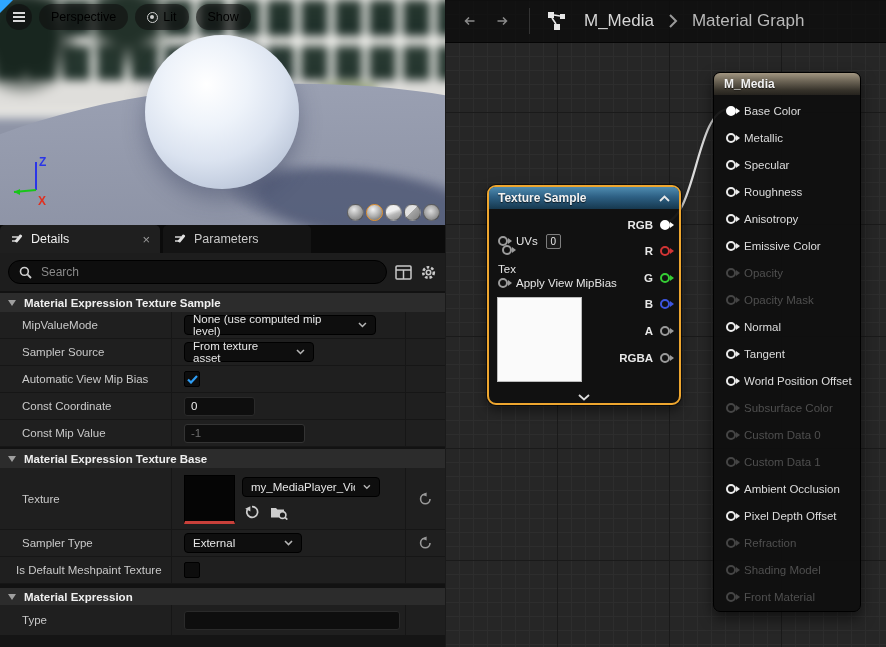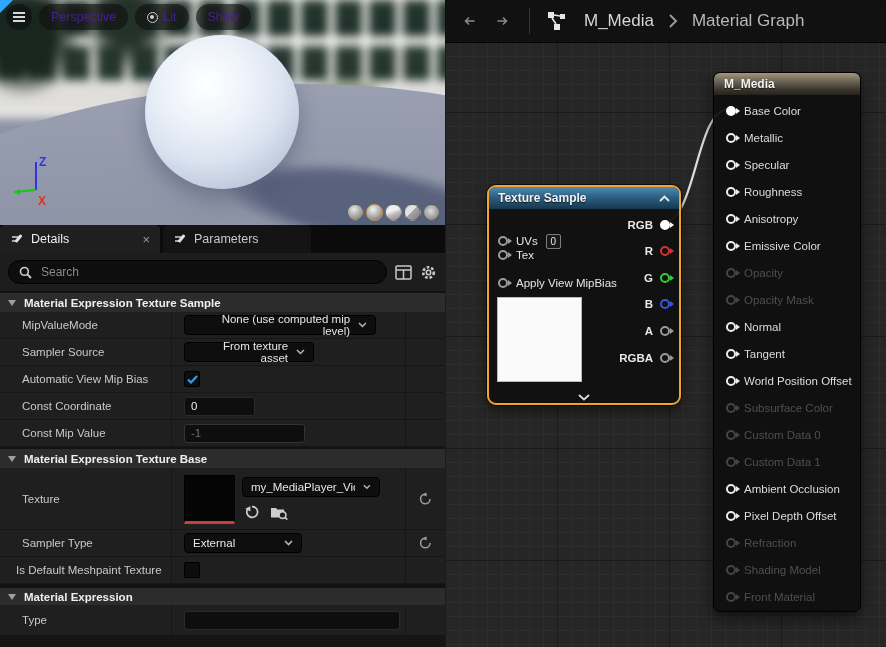--- a/index.html
+++ b/index.html
@@ -29,21 +29,21 @@
   .vp-shadow{position:absolute;left:198px;top:158px;width:330px;height:92px;border-radius:50%;
     transform:rotate(7deg);filter:blur(3px);
     background:radial-gradient(closest-side,rgba(56,66,99,.62) 0 60%,rgba(56,66,99,0) 85%);}
   .vp-sphere{position:absolute;left:145px;top:35px;width:154px;height:154px;border-radius:50%;
     background:radial-gradient(circle at 40% 32%,#ffffff 0%,#eef3fa 30%,#dbe3f0 55%,#bcc7da 80%,#a9b5ca 100%);
     box-shadow:0 10px 22px rgba(40,50,80,.35);}
   .vp-toolbar{position:absolute;left:6px;top:4px;display:flex;align-items:center;gap:7px;z-index:4;}
   .vp-menu-btn{width:26px;height:26px;border-radius:50%;background:rgba(16,16,16,.72);
     display:flex;align-items:center;justify-content:center;flex-direction:column;gap:2.5px;cursor:pointer;}
   .vp-menu-btn i{display:block;width:12px;height:1.6px;background:#d8d8d8;}
-  .vp-pill{height:26px;border-radius:13px;background:rgba(16,16,16,.62);color:#4c1d95;
+  .vp-pill{height:26px;border-radius:13px;background:rgba(16,16,16,.62);color:#000000;
     display:flex;align-items:center;gap:5px;padding:0 12px;font-size:12.5px;cursor:pointer;}
   .lit-dot{width:11px;height:11px;border-radius:50%;border:1.4px solid #cfcfcf;position:relative;}
   .lit-dot::after{content:"";position:absolute;left:2px;top:2px;width:4px;height:4px;border-radius:50%;background:#cfcfcf;}
   .vp-axis{position:absolute;left:10px;top:152px;z-index:3;}
   .vp-shapes{position:absolute;right:5px;bottom:4px;display:flex;gap:2px;z-index:3;}
   .shape-btn{width:17px;height:17px;border-radius:50%;background:radial-gradient(circle at 40% 30%,#e8e8e8,#9a9a9a 60%,#6f6f6f);
     border:1px solid rgba(0,0,0,.35);cursor:pointer;position:relative;}
   .shape-btn.sel{border:1.6px solid #e8952e;background:radial-gradient(circle at 40% 30%,#f2f2f2,#a8a8a8 55%,#5d5d5d);}
   .shape-btn.plane{background:linear-gradient(160deg,#efefef 40%,#b8b8b8 60%,#8a8a8a);}
   .shape-btn.cube{background:linear-gradient(135deg,#e2e2e2 45%,#a5a5a5 46%,#7d7d7d);}
@@ -71,21 +71,21 @@
     border-top:6px solid #9f9f9f;}
   .sec-head .sec-title{font-size:11.5px;font-weight:bold;color:#efefef;}
   .drow{display:flex;align-items:center;background:#1f1f1f;border-bottom:1px solid #161616;position:relative;}
   .drow{height:27px;}
   .dlabel{width:172px;padding-left:22px;font-size:11.5px;color:#c9c9c9;border-right:1px solid #161616;
     align-self:stretch;display:flex;align-items:center;}
   .dval{flex:1;display:flex;align-items:center;padding-left:12px;align-self:stretch;}
   .dreset{width:40px;align-self:stretch;display:flex;align-items:center;justify-content:center;
     border-left:1px solid #161616;}
   .dd{height:20px;background:#0e0e0e;border:1px solid #000;border-radius:4px;display:flex;align-items:center;
-    justify-content:space-between;padding:0 8px;font-size:11.5px;color:#e6e6e6;cursor:pointer;gap:8px;text-align:right;}
+    justify-content:space-between;padding:0 8px;font-size:11.5px;color:#e6e6e6;cursor:pointer;gap:8px;}
   .tin{height:19px;background:#0e0e0e;border:1px solid #2a2a2a;border-radius:3px;color:#ececec;
     font-size:11.5px;padding:0 6px;font-family:"Liberation Sans",sans-serif;outline:none;}
   .tin.dim{color:#6f6f6f;border-color:#333;}
   .cbox{width:16px;height:16px;background:#0d0d0d;border:1px solid #000;border-radius:2px;cursor:pointer;
     display:flex;align-items:center;justify-content:center;}
   .cbox svg{display:none;}
   .cbox[data-checked="true"] svg{display:block;}
   .tex-row{height:62px;}
   .tex-widgets{flex:1;align-self:stretch;position:relative;}
   .tex-thumb{position:absolute;left:12px;top:7px;width:51px;height:49px;background:#050505;border:1px solid #000;
@@ -405,21 +405,21 @@
         </svg>
       </div>
 
       <div>
 
       <div class="ts-in" style="top: 44px;">
           <span class="pin"></span>
           <span class="plabel">UVs</span>
           <span class="uvbox">0</span>
         </div>
-          <div class="ts-in" style="top: 58px;">
+          <div class="ts-in" style="top: 58px; flex-direction: column;">
           <span class="pin"></span>
           <span class="plabel">Tex</span>
 
         </div>
           <div class="ts-in" style="top: 86px;">
           <span class="pin"></span>
           <span class="plabel">Apply View MipBias</span>
 
         </div>
         </div>

